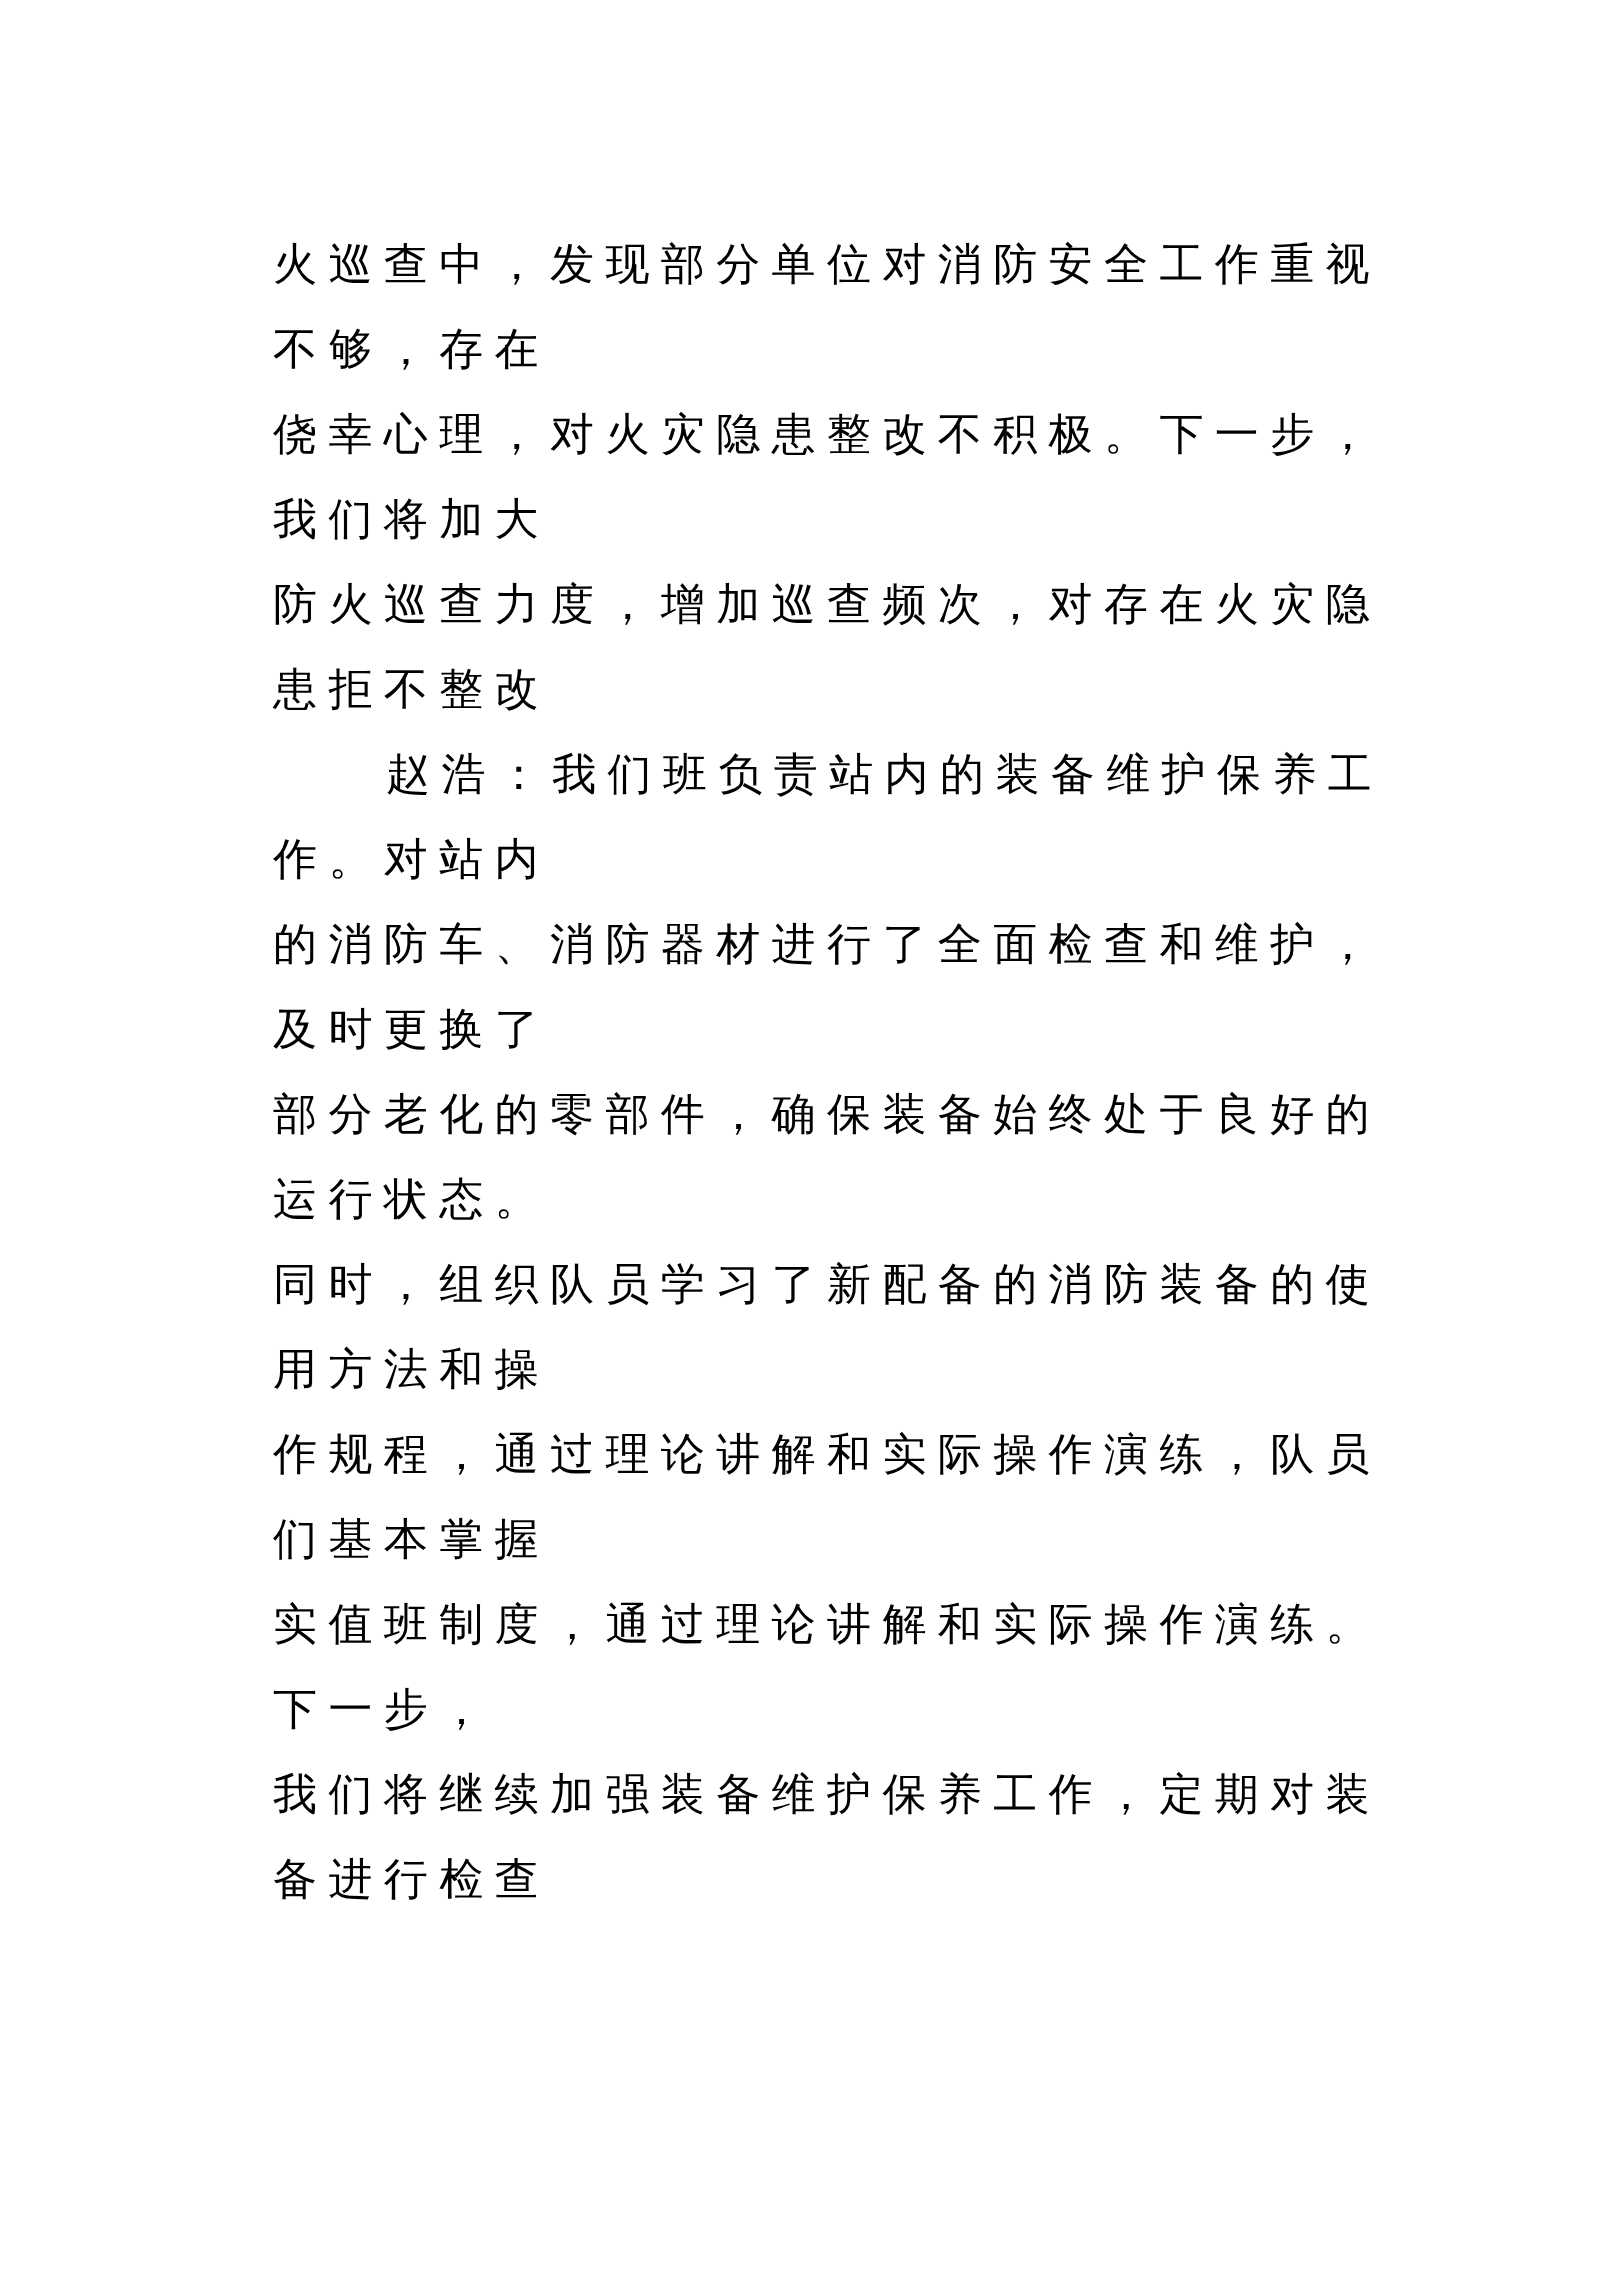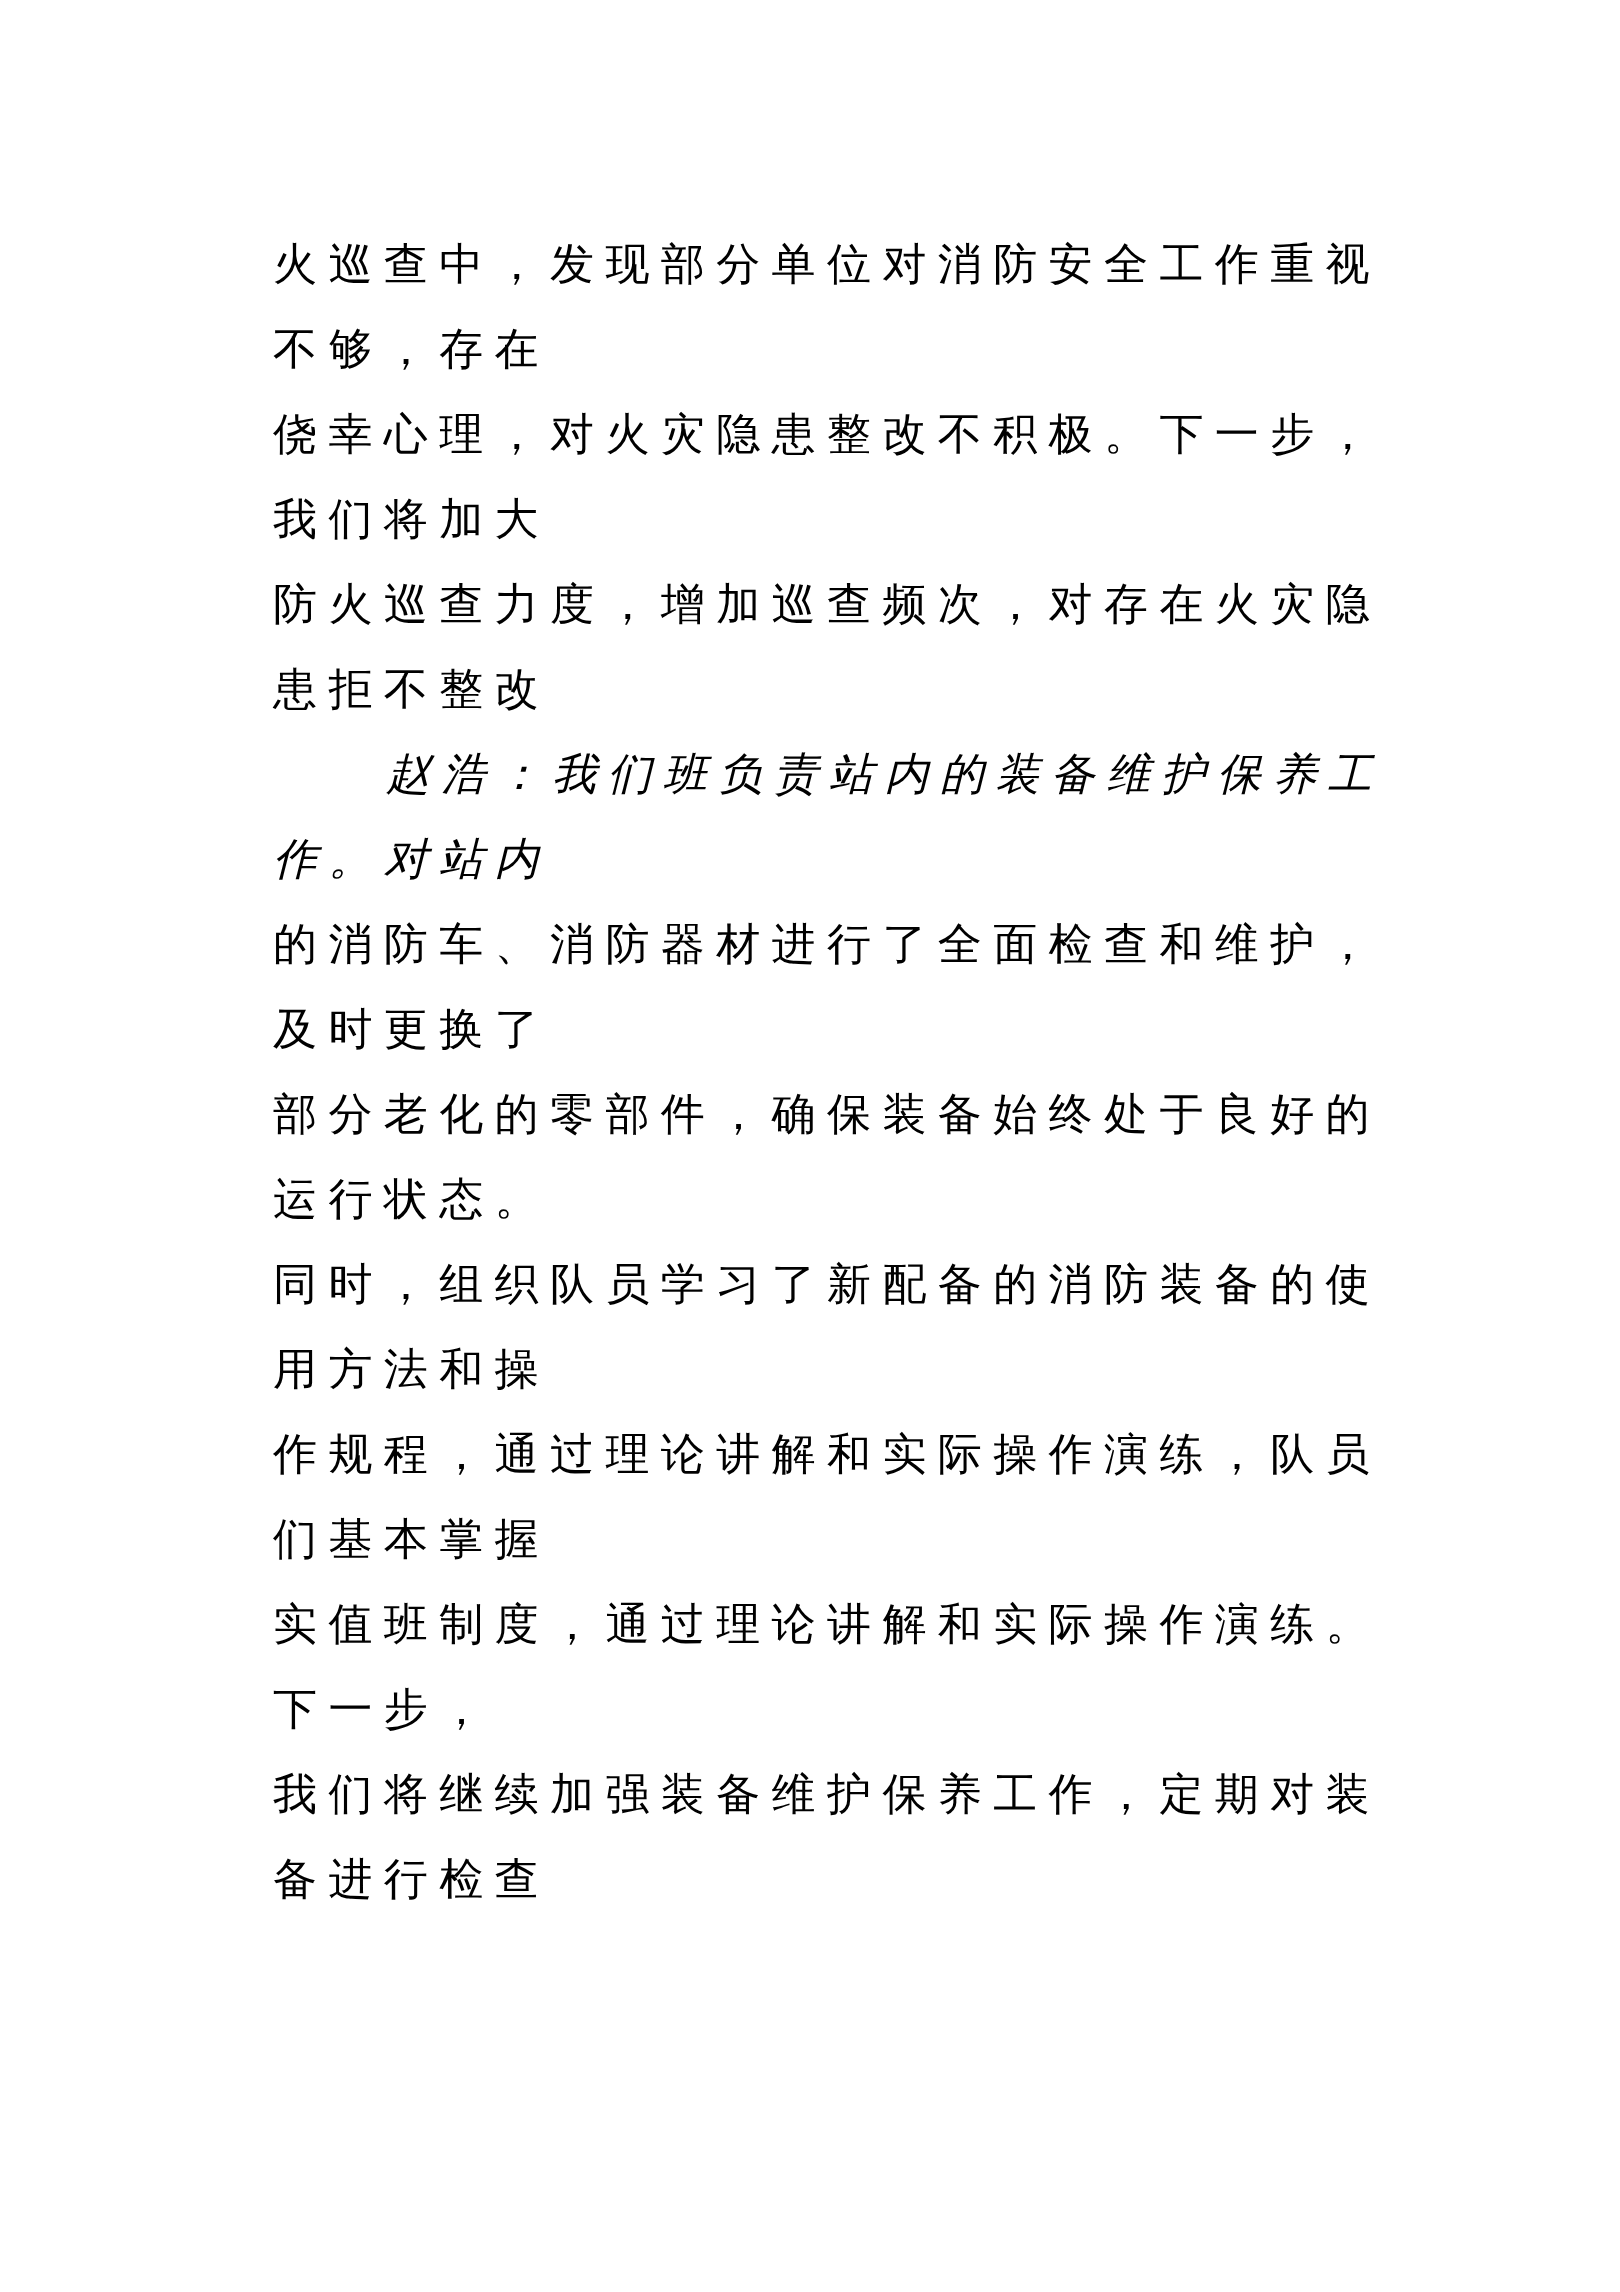--- a/index.html
+++ b/index.html
@@ -27,21 +27,20 @@
     top: 221px;
     width: 1133px;
     font-family: "DejaVu Sans", "Liberation Sans", sans-serif;
     font-size: 44px;
     line-height: 85px;
     color: #000000;
     letter-spacing: 11.4px;
   }
   .indent {
     text-indent: 113px;
-    font-style: italic;
   }
 </style>
 </head>
 <body>
 
 <div class="page">
   <div class="text-block">
     <div class="line">火巡查中，发现部分单位对消防安全工作重视不够，存在</div>
     <div class="line">侥幸心理，对火灾隐患整改不积极。下一步，我们将加大</div>
     <div class="line">防火巡查力度，增加巡查频次，对存在火灾隐患拒不整改</div>

